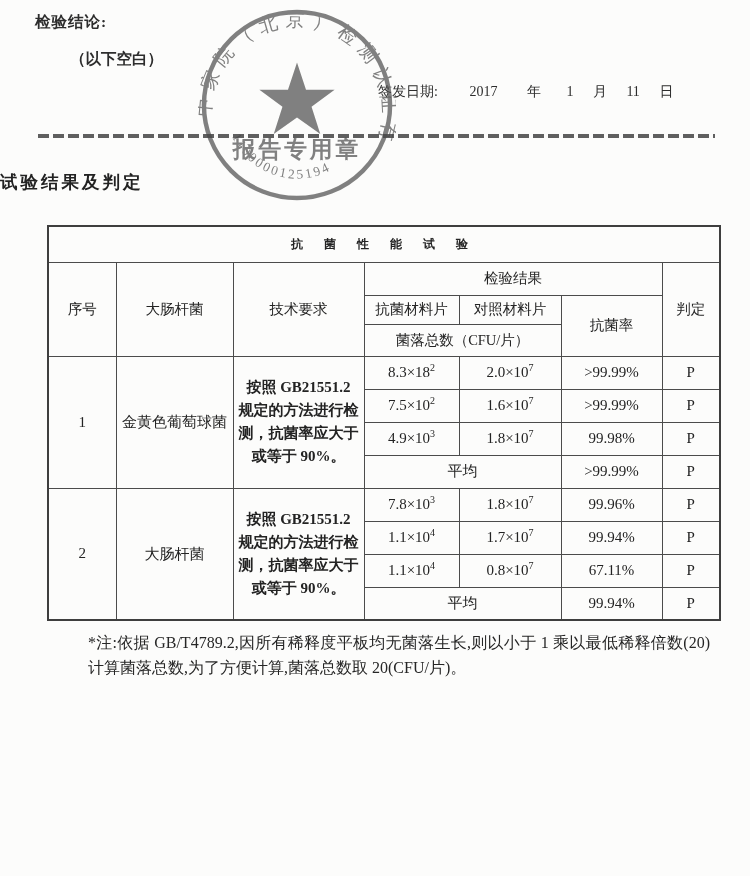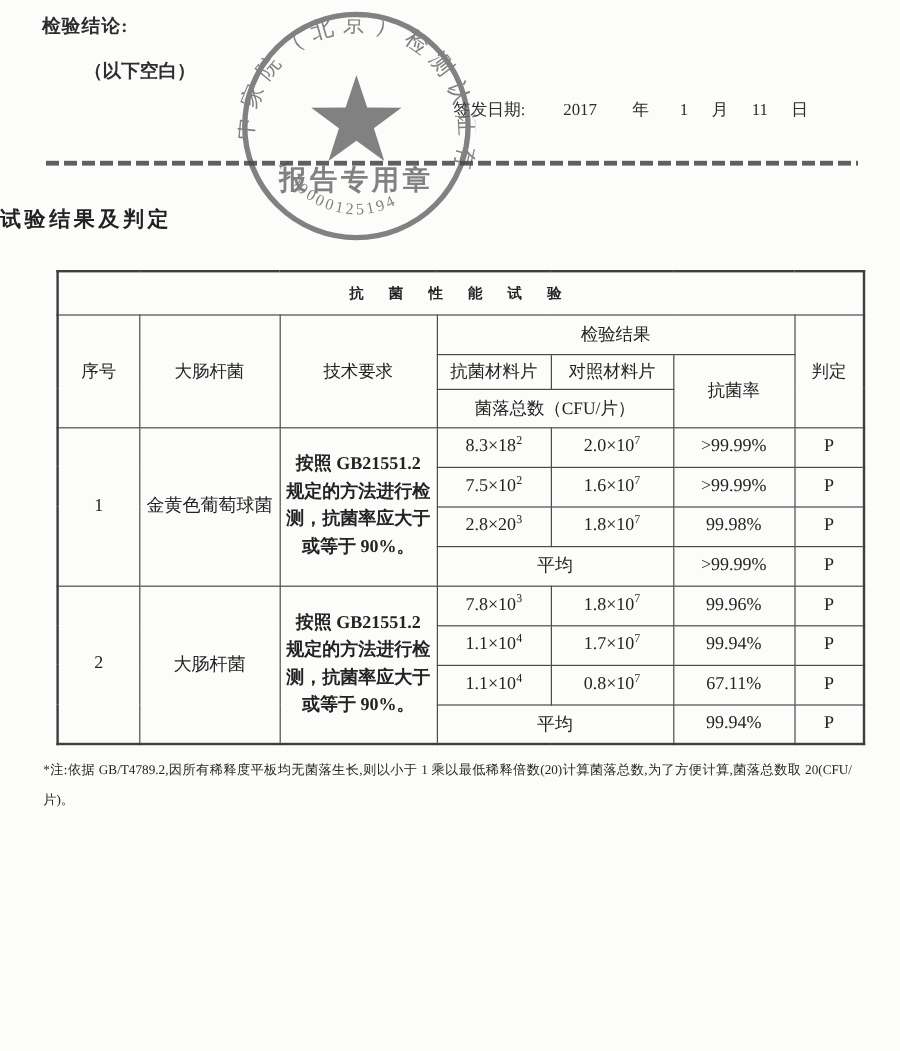--- a/index.html
+++ b/index.html
@@ -37,21 +37,21 @@
   table.report td { border:1.6px solid #4b4b4b; text-align:center; vertical-align:middle; padding:2px 4px; }
   table.report { border:2.5px solid #3e3e3e; }
   tr.h-title td { height:36px; font-size:12px; font-weight:bold; letter-spacing:9px; }
   tr.h-res td { height:33px;margin-left:39px; }
   tr.h-mat td { height:29px;margin-top:16px; }
   tr.h-cfu td { height:32px; }
   tr.data-row td { height:33px; font-size:15px; }
   .req-cell { text-align:left; font-size:14.5px; line-height:23px; padding:4px 8px;font-weight:bold; }
   .item-cell { line-height:22px;margin-top:48px; }
   .exp { font-size:10px; vertical-align:super; line-height:0; }
-  .footnote { margin:9px 40px 0 36px; font-size:11px; line-height:25px; text-align:justify; color:#262626; }
+  .footnote { margin:9px 40px 0 88px; font-size:16px; line-height:25px; text-align:justify; color:#262626; }
   .stamp text { font-family:"Liberation Serif","DejaVu Serif",serif; }
 </style>
 </head>
 <body>
 
 <div class="doc">
 
   <div class="conclusion-label">检验结论:</div>
 
 
@@ -134,21 +134,21 @@
         <td>&gt;99.99%</td>
         <td>P</td>
       </tr>
       <tr class="data-row">
         <td><span>7.5×10</span><sup class="exp">2</sup></td>
         <td><span>1.6×10</span><sup class="exp">7</sup></td>
         <td>&gt;99.99%</td>
         <td>P</td>
       </tr>
       <tr class="data-row">
-        <td><span>2.8×20</span><sup class="exp">3</sup></td>
+        <td><span>4.9×10</span><sup class="exp">3</sup></td>
         <td><span>1.8×10</span><sup class="exp">7</sup></td>
         <td>99.98%</td>
         <td>P</td>
       </tr>
       <tr class="data-row">
         <td colspan="2">平均</td>
         <td>&gt;99.99%</td>
         <td>P</td>
       </tr>
 

